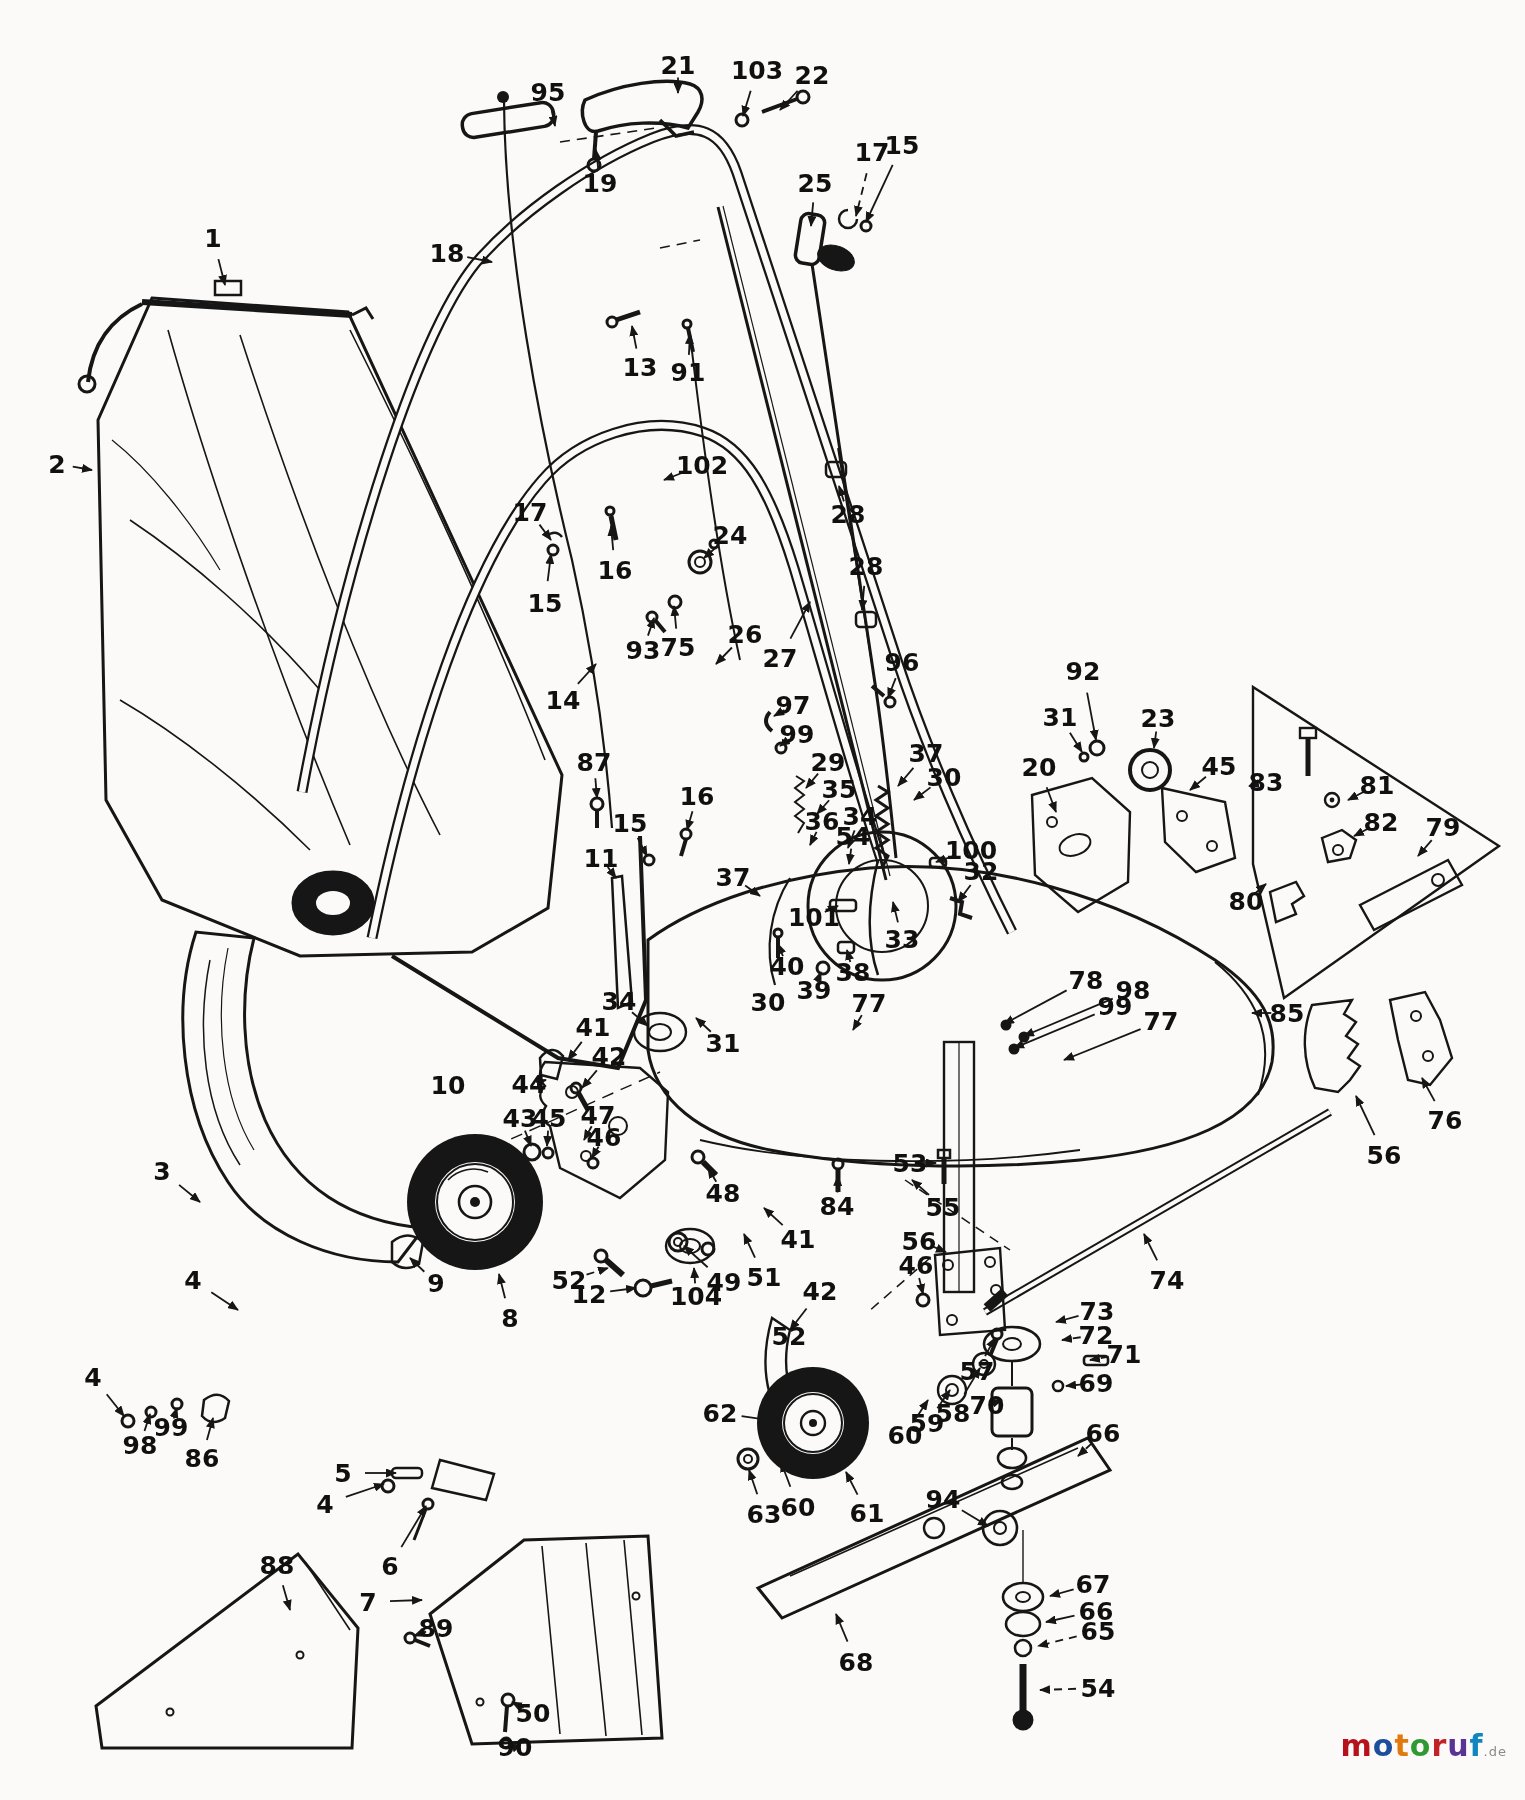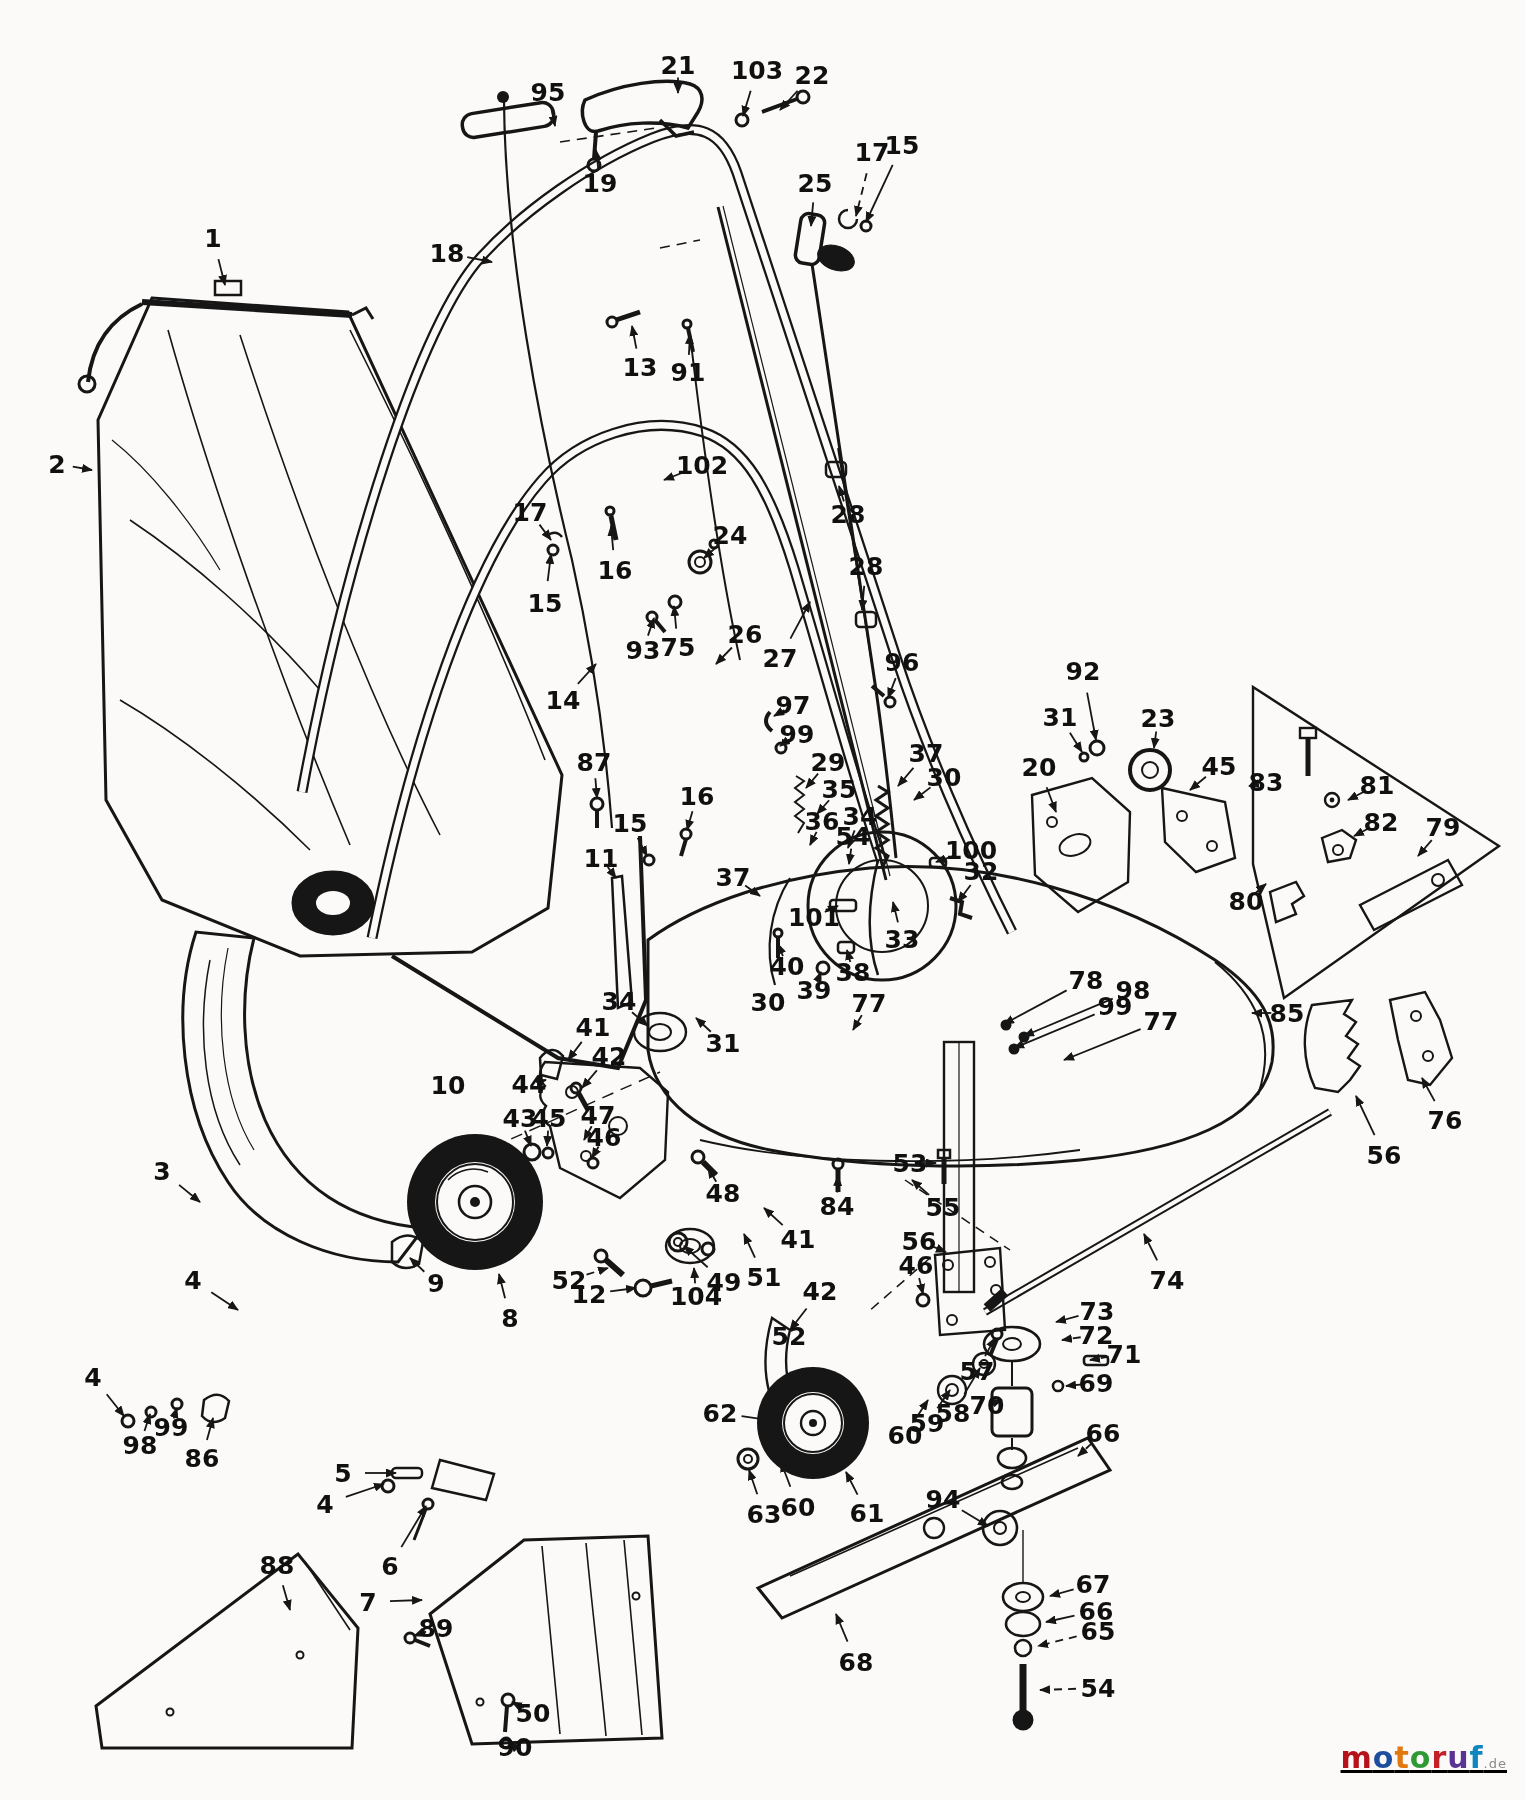--- a/index.html
+++ b/index.html
@@ -2,25 +2,24 @@
 <html><head>
 <meta charset="utf-8">
 <style>
   html,body{margin:0;padding:0;background:#e8e8e8;}
   .canvas{
     position:relative;width:1525px;height:1800px;background:#fbfaf8;
     font-family:"DejaVu Sans","Liberation Sans",sans-serif;overflow:hidden;
   }
   svg{position:absolute;left:0;top:0;}
   .wm{
-    position:absolute;right:18px;bottom:27px;
+    position:absolute;right:18px;bottom:39px;
     font-family:"DejaVu Sans","Liberation Sans",sans-serif;
     font-weight:700;font-size:30px;letter-spacing:1px;line-height:1;
     user-select:none;
-    text-decoration:underline;
   }
   .wm .suffix{font-size:13px;color:#8a8a8a;font-weight:400;}
 </style>
 </head>
 <body>
 
 <div class="canvas">
 
 <svg id="art" width="1525" height="1800" viewBox="0 0 1525 1800">
   <defs>

